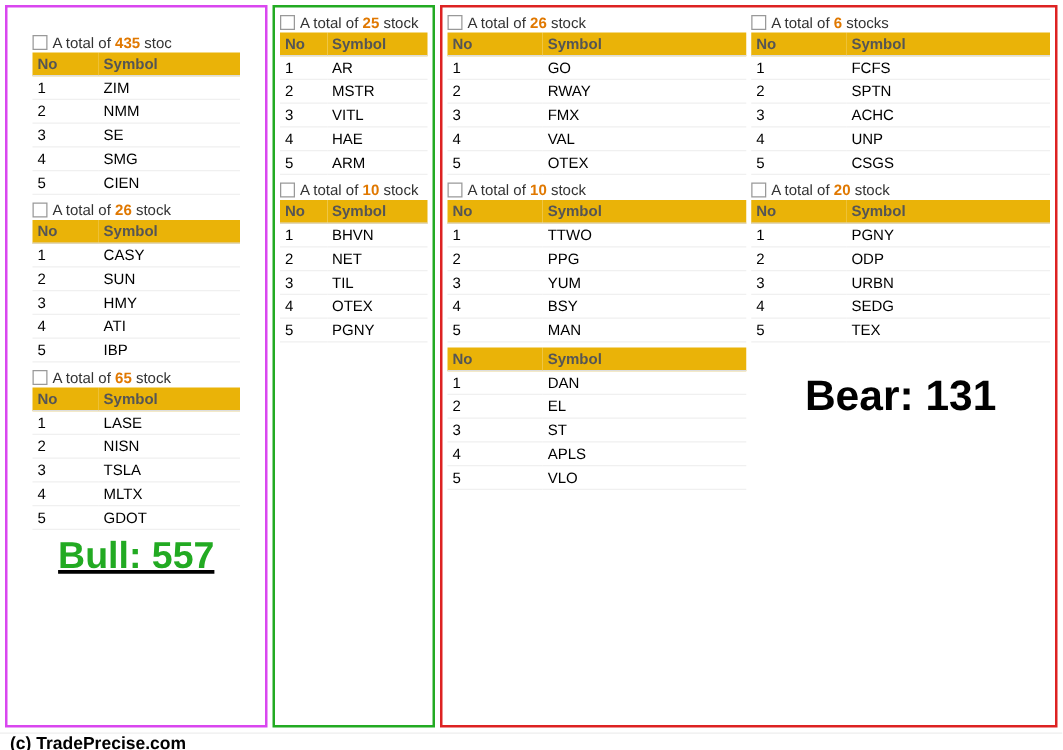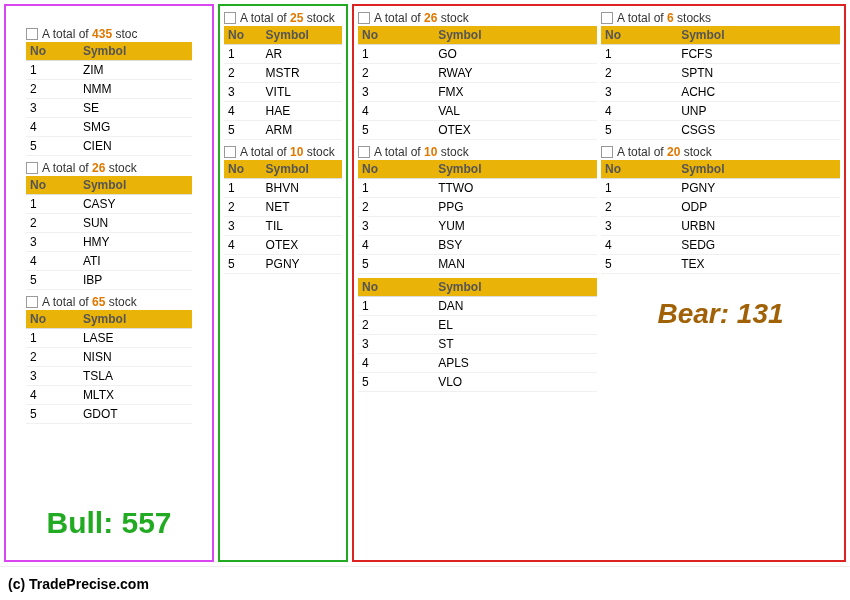--- a/index.html
+++ b/index.html
@@ -51,28 +51,27 @@
     }
     .stock-table tr:first-child td {
       background: #d0e8ff;
     }
     .bull-label {
       color: #22aa22;
       font-size: 30px;
       font-weight: bold;
     }
     .bear-label {
-      color: #a16207;
-      font-size: 28px;
+      color: #000000;
+      font-size: 34px;
       font-weight: bold;
-      font-style: italic;
     }
 
     .footer {
-      height: 34px;
+      height: 14px;
       display: flex;
       align-items: center;
       padding-left: 8px;
       font-size: 14px;
       font-weight: bold;
       color: #000;
       border-top: 1px solid #eee;
     }
     .left-panel {
       width: 210px;
@@ -190,21 +189,21 @@
                 <td>MLTX</td>
               </tr>
           <tr>
                 <td>5</td>
                 <td>GDOT</td>
               </tr>
         </tbody>
           </table>
       </div>
 
-      <div style="flex:1; display:flex; align-items:flex-end; justify-content:center;">
+      <div style="flex:1; display:flex; align-items:flex-start; justify-content:center;text-decoration:underline;">
         <div class="bull-label">Bull: 557</div>
       </div>
     </div>
 
     <div style="width:130px; display:flex; flex-direction:column; gap:4px; border:2px solid #22aa22; padding:4px;">
 
       <div>
         <div class="section-header">
           <span class="checkbox-icon"></span>
           <span> A total of <span class="count">25</span> stock</span>

